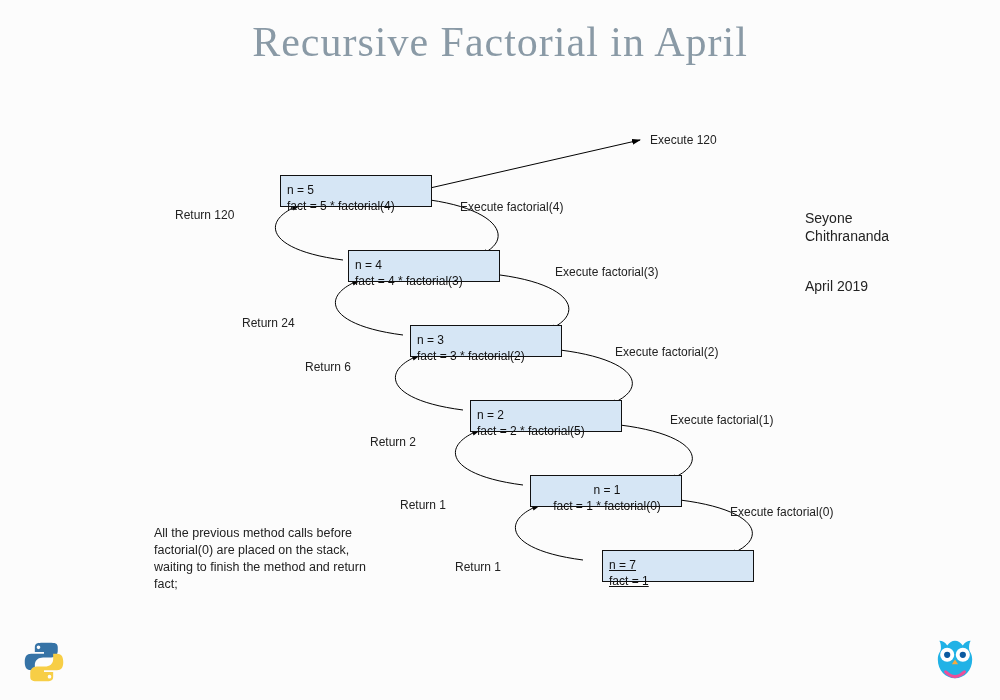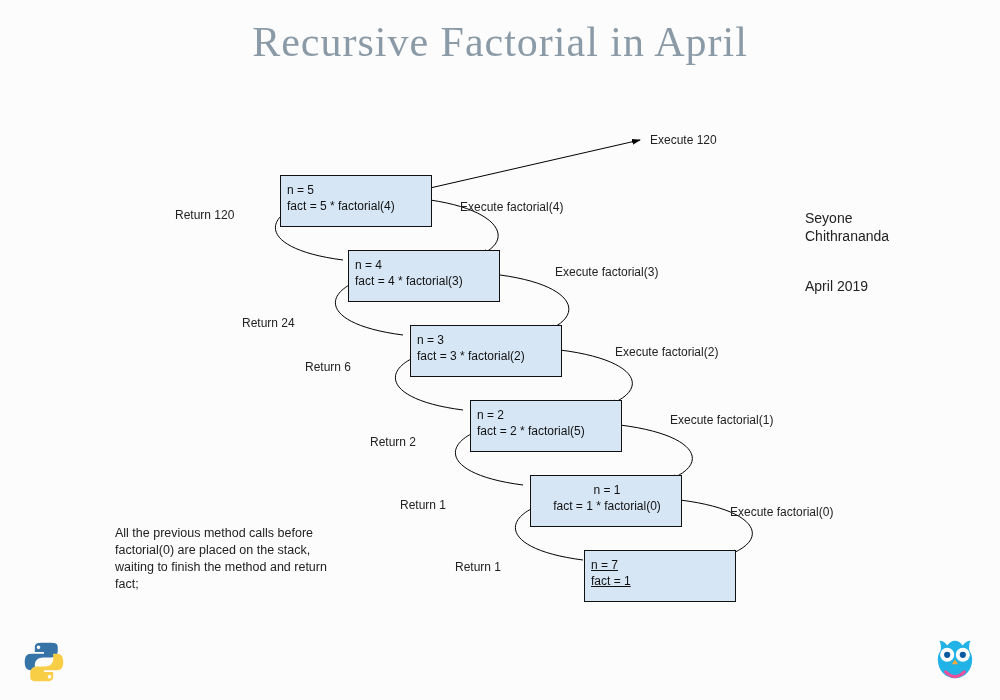--- a/index.html
+++ b/index.html
@@ -20,21 +20,21 @@
     font-weight: 400;
     letter-spacing: 1px;
   }
   .stage {
     position: absolute;
     top: 100px; left: 0; right: 0; bottom: 0;
   }
   .call-box {
     position: absolute;
     width: 152px;
-    height: 52px;
+    height: 32px;
     background: #d6e6f5;
     border: 1px solid #111;
     font-size: 12px;
     line-height: 1.35;
     padding: 6px 4px 4px 6px;
     color: #111;
   }
   .call-box .l1 { display:block; }
   .call-box .l2 { display:block; }
   .label {
@@ -42,20 +42,21 @@
     font-size: 12px;
     color: #222;
     white-space: nowrap;
   }
   .note {
     position: absolute;
     font-size: 12.5px;
     color: #222;
     line-height: 1.35;
     width: 230px;
+    margin-left: 39px;
   }
   .author {
     position: absolute;
     font-size: 14px;
     color: #222;
     text-align: right;
   }
   .arrow {
     position: absolute;
     pointer-events: none;
@@ -123,21 +124,21 @@
     <span class="l2">fact = 3 * factorial(2)</span>
   </div>
   <div class="call-box" style="left:470px; top:300px;">
     <span class="l1">n = 2</span>
     <span class="l2">fact = 2 * factorial(5)</span>
   </div>
   <div class="call-box" style="left:530px; top:375px;text-align:center;">
     <span class="l1">n = 1</span>
     <span class="l2">fact = 1 * factorial(0)</span>
   </div>
-  <div class="call-box" style="left:584px; top:450px;text-decoration:underline;">
+  <div class="call-box" style="left:602px; top:450px;text-decoration:underline;">
     <span class="l1">n = 7</span>
     <span class="l2">fact = 1</span>
   </div>
 
   <span class="label" style="left:650px; top:33px;">Execute 120</span>
   <span class="label" style="left:460px; top:100px;">Execute factorial(4)</span>
   <span class="label" style="left:555px; top:165px;">Execute factorial(3)</span>
   <span class="label" style="left:615px; top:245px;">Execute factorial(2)</span>
   <span class="label" style="left:670px; top:313px;">Execute factorial(1)</span>
   <span class="label" style="left:730px; top:405px;">Execute factorial(0)</span>

